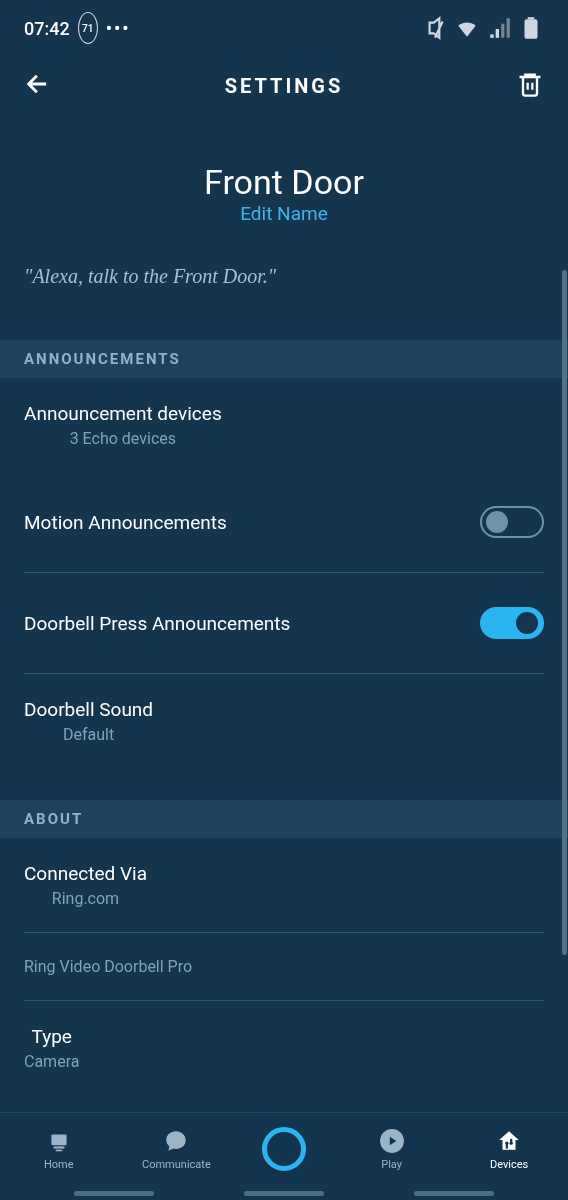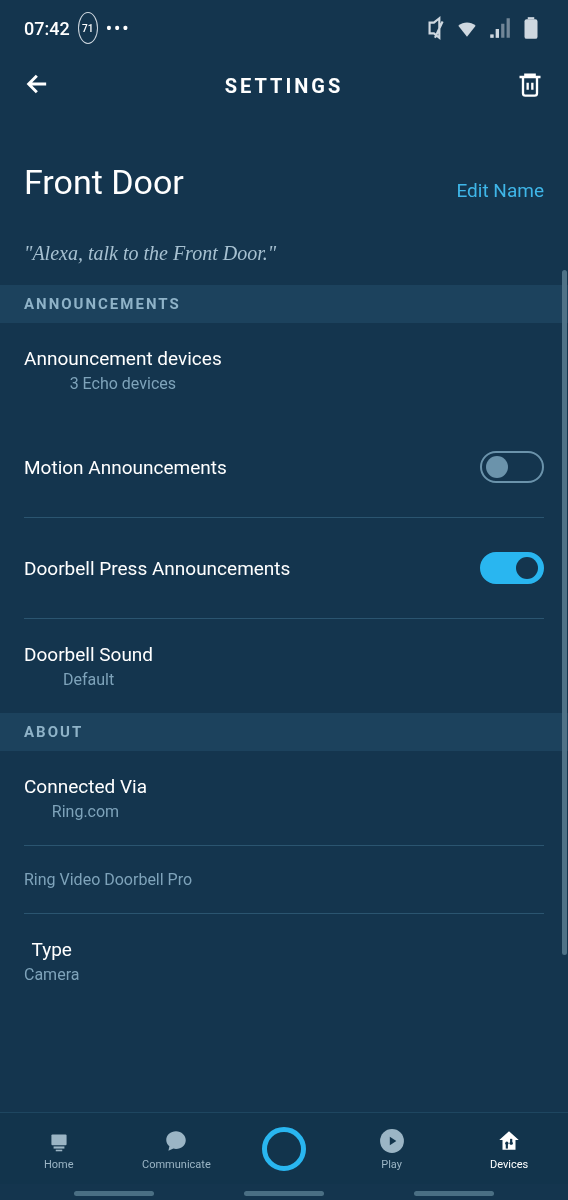--- a/index.html
+++ b/index.html
@@ -39,39 +39,41 @@
       padding: 20px 24px 30px;
     }
     .header-title {
       font-size: 20px;
       font-weight: 700;
       letter-spacing: 3px;
     }
     .title-row {
       display: flex;
       justify-content: space-between;
-      align-items: flex-end;
+      align-items: center;
       padding: 30px 24px 40px;
+      flex-direction: column;
     }
     .device-title { font-size: 34px; font-weight: 400; }
     .edit-name { color: #3fb6e8; font-size: 19px; }
     .instruction {
       padding: 0 24px 20px;
       font-style: italic;
       font-size: 20px;
       color: #a7c1d1;
       font-family: Georgia, serif;
     }
     .section-header {
       background: #1c425d;
       padding: 10px 24px;
       font-size: 15px;
       font-weight: 700;
       letter-spacing: 2px;
       color: #8fb3c8;
+      margin-top: 32px;
     }
     .row {
       padding: 24px 24px;
       display: flex;
       justify-content: space-between;
       align-items: center;
     }
     .row-divider { border-bottom: 1px solid #2b5570; margin: 0 24px; }
     .row-text { display: flex; flex-direction: column; gap: 4px; align-items: center; }
     .row-label { font-size: 19px; color: #ffffff; }

